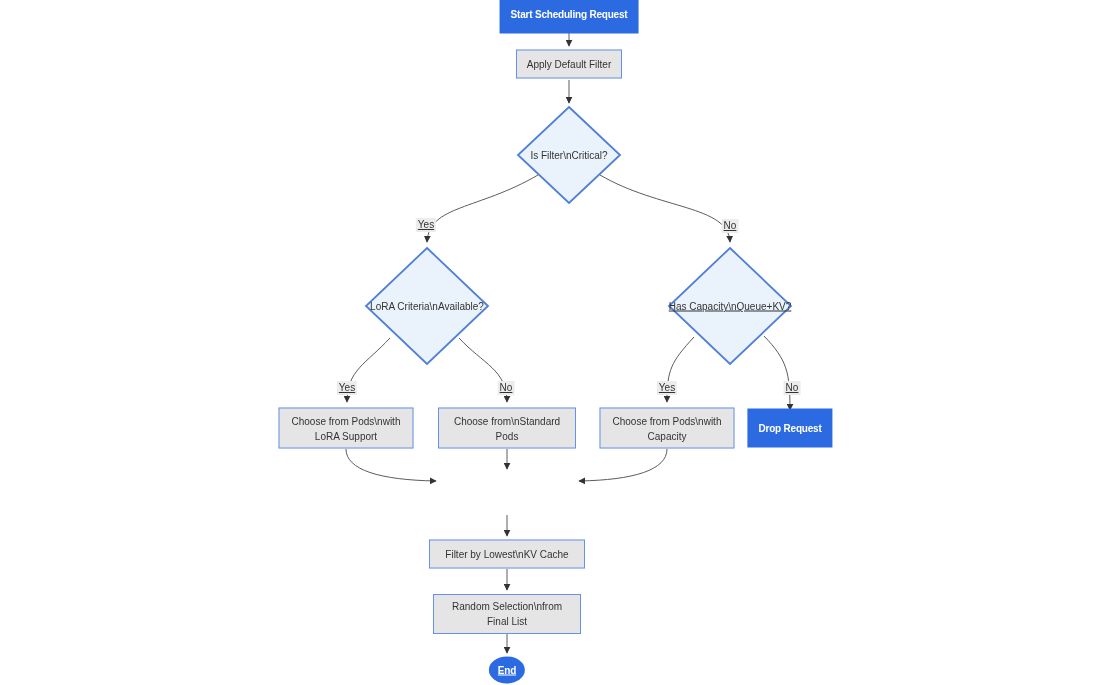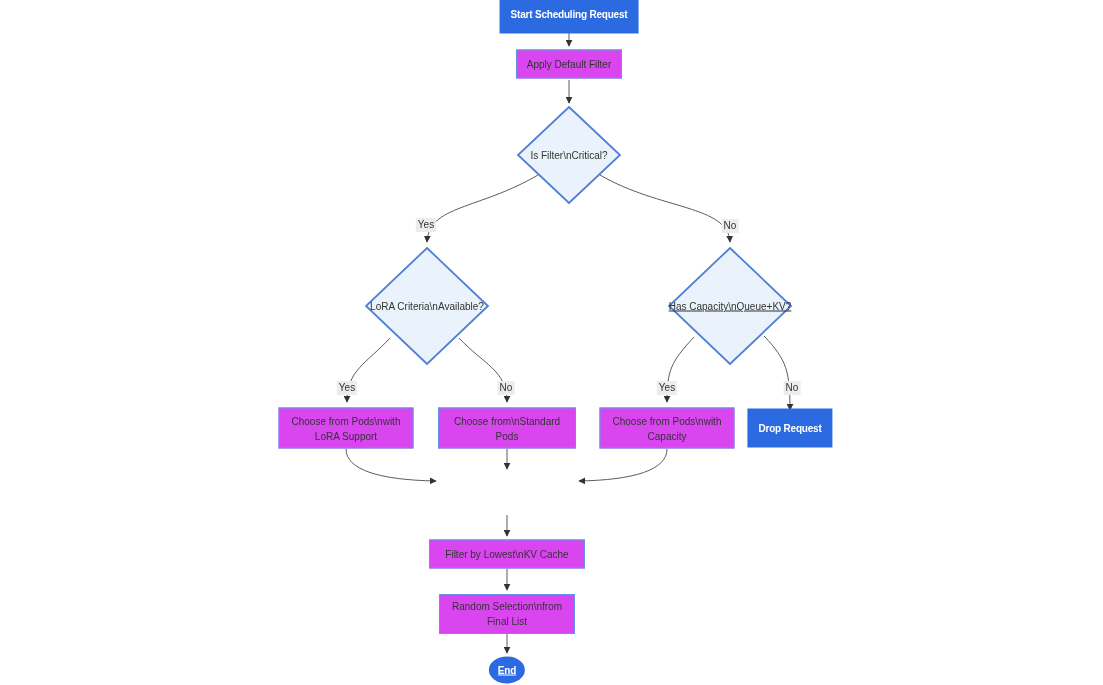--- a/index.html
+++ b/index.html
@@ -38,21 +38,21 @@
     display: flex;
     align-items: center;
     justify-content: center;
     text-align: center;
     color: #333333;
     font-size: 10px;
     line-height: 15px;
     white-space: pre-line;
   }
   .process {
-    background: #d946ef;
+    background: #e5e5e5;
     border: 1.5px solid #6691ea;
     padding: 2px 4px;
   }
   .pill {
     background: #2c6ae1;
     color: #ffffff;
     font-weight: 700;
     letter-spacing: -0.2px;
     border-radius: 0;
     padding: 12px 11px;
@@ -68,20 +68,21 @@
   }
   .edge-label {
     position: absolute;
     transform: translate(-50%, -50%);
     z-index: 3;
     background: #ececec;
     color: #333333;
     font-size: 10px;
     line-height: 12px;
     padding: 1px 2px;
+    text-decoration: underline;
   }
 </style>
 </head>
 <body>
 
 <div class="canvas">
 
   <svg class="edges" width="1103" height="685">
     <defs>
       <marker id="arrow" viewBox="0 0 10 10" refX="9" refY="5" markerWidth="7" markerHeight="7" orient="auto">
@@ -126,21 +127,21 @@
 Pods</div>
 
   <div class="node process" style="left:667px; top:428px; width:135px; min-height:41px;">Choose from Pods\nwith
 Capacity</div>
 
   <div class="node pill" style="left:790px; top:428px;">Drop Request</div>
 
 
   <div class="node process" style="left:507px; top:554px; width:156px; min-height:29px;">Filter by Lowest\nKV Cache</div>
 
-  <div class="node process" style="left:507px; top:614px; width:136px; min-height:40px;">Random Selection\nfrom
+  <div class="node process" style="left:507px; top:614px; width:148px; min-height:40px;">Random Selection\nfrom
 Final List</div>
 
   <div class="node pill end-pill" style="left:507px; top:670px;text-decoration:underline;">End</div>
 
   <div class="edge-label" style="left:426px; top:225px;">Yes</div>
 
   <div class="edge-label" style="left:730px; top:226px;">No</div>
 
   <div class="edge-label" style="left:347px; top:388px;">Yes</div>
 

